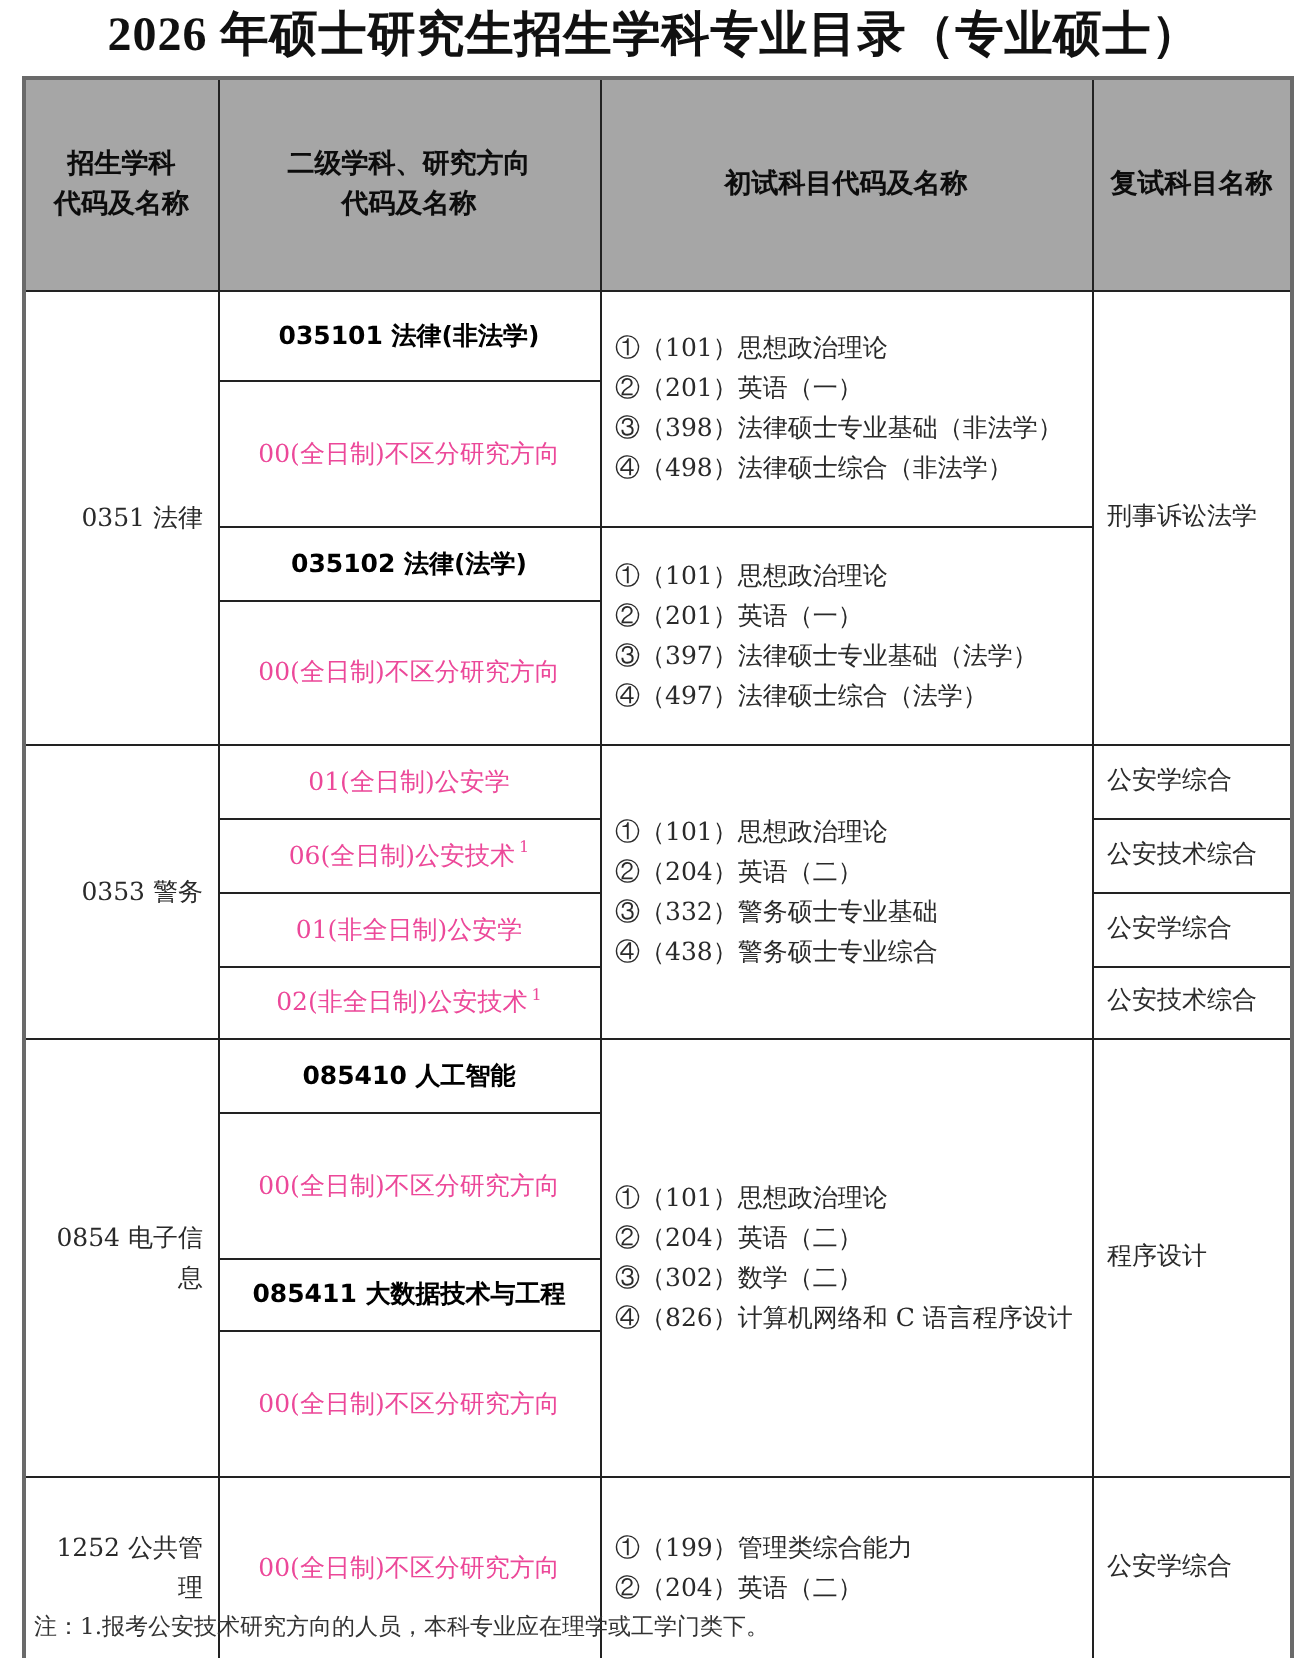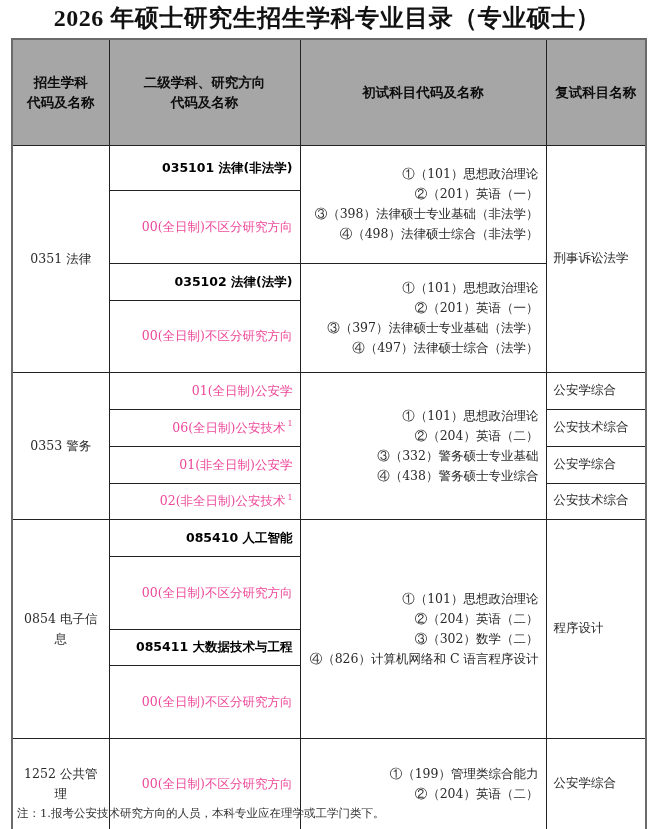--- a/index.html
+++ b/index.html
@@ -10,28 +10,28 @@
              font-size: 24px; line-height: 28px; color: #111; letter-spacing: 0.5px; }
     table.catalog { position: absolute; left: 11px; top: 38px; width: 634px;
                     border-collapse: collapse; table-layout: fixed;
                     border: 2px solid #6a6a6a; }
     table.catalog th, table.catalog td { border: 1px solid #222; padding: 0 7px;
                     vertical-align: middle; box-sizing: border-box; }
     table.catalog th { background: #a6a6a6; color: #0d0d0d; font-weight: bold;
                     font-family: "DejaVu Sans", "Liberation Sans", sans-serif;
                     font-size: 13.5px; line-height: 20px; text-align: center; }
     table.catalog td { font-size: 12.5px; line-height: 20px; }
-    td.c1 { text-align: center; padding: 0 4px; }
-    td.c2 { text-align: right; }
+    td.c1 { text-align: right; padding: 0 4px; }
+    td.c2 { text-align: center; }
     td.c3 { text-align: left; padding-left: 7px; }
     td.c4 { text-align: left; font-family: Liberation Mono, monospace; }
     .sub-title { font-weight: bold; color: #000; font-family: "DejaVu Sans", "Liberation Sans", sans-serif; font-size: 12.5px; }
     .direction { color: #ec4899; }
     .note-sup { font-size: 8px; vertical-align: super; line-height: 0; margin-left: 2px; }
-    .exam-line { white-space: nowrap; text-align: right; }
+    .exam-line { white-space: nowrap; }
     .footnote { position: absolute; left: 17px; top: 804px; font-size: 11.5px;
                 line-height: 18px; color: #333; white-space: nowrap; }
   </style>
 </head>
 <body>
 
 <div class="title">2026 年硕士研究生招生学科专业目录（专业硕士）</div>
 
 <table class="catalog">
   <colgroup>

